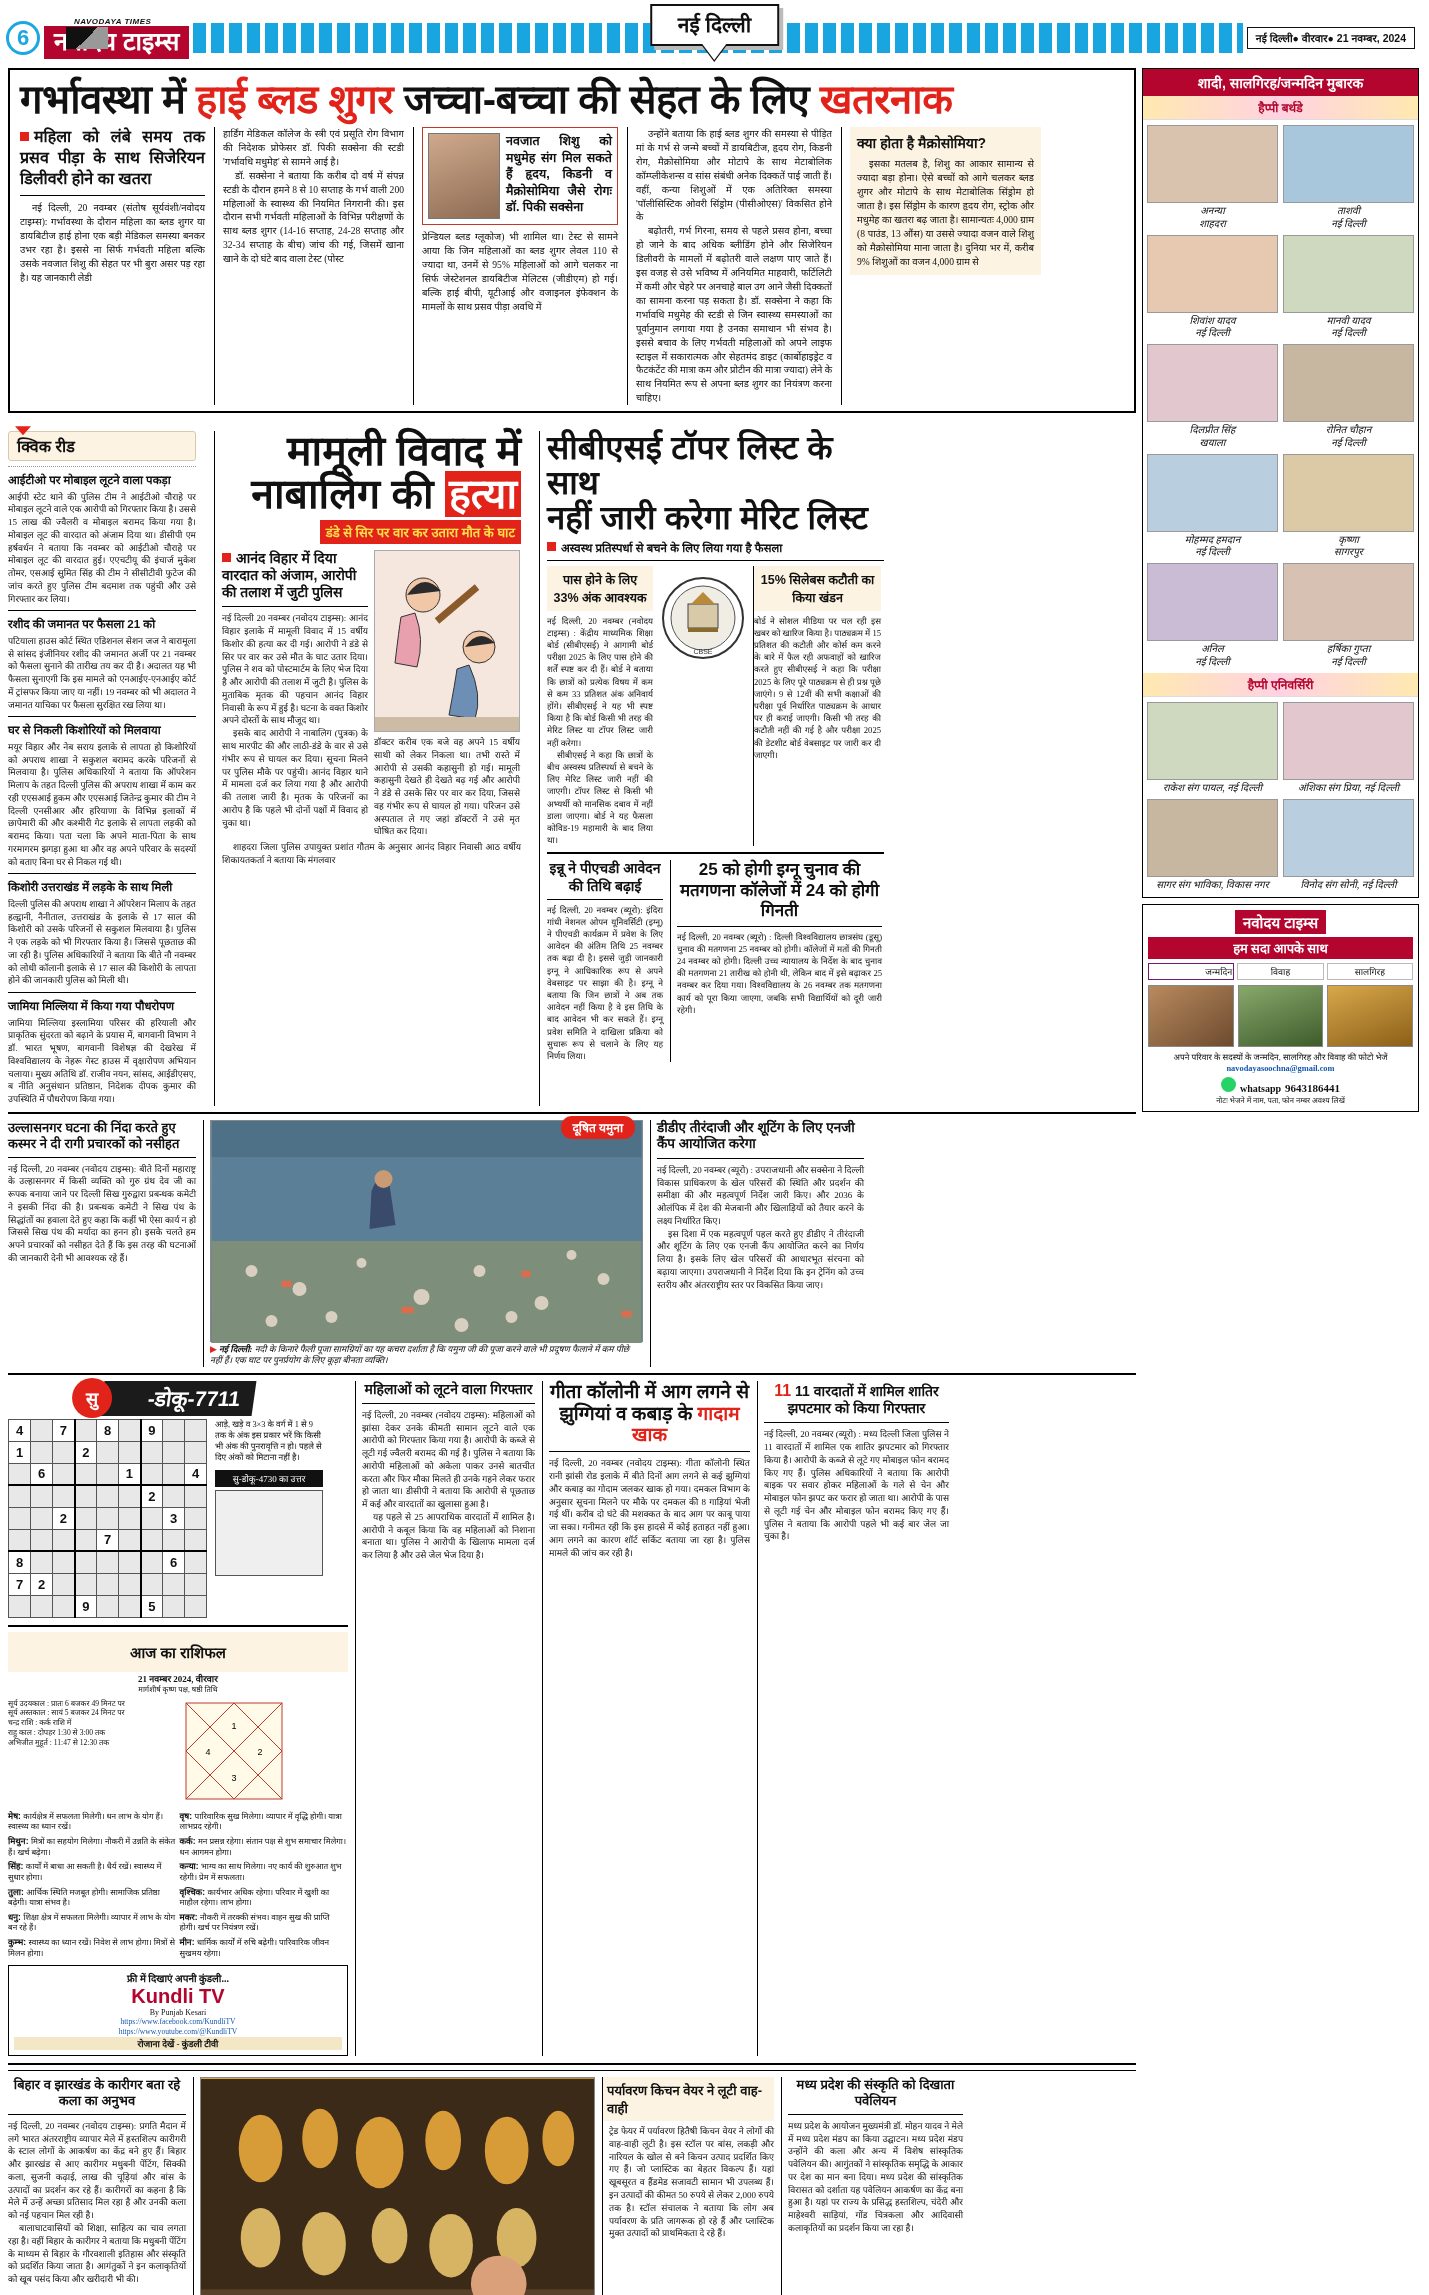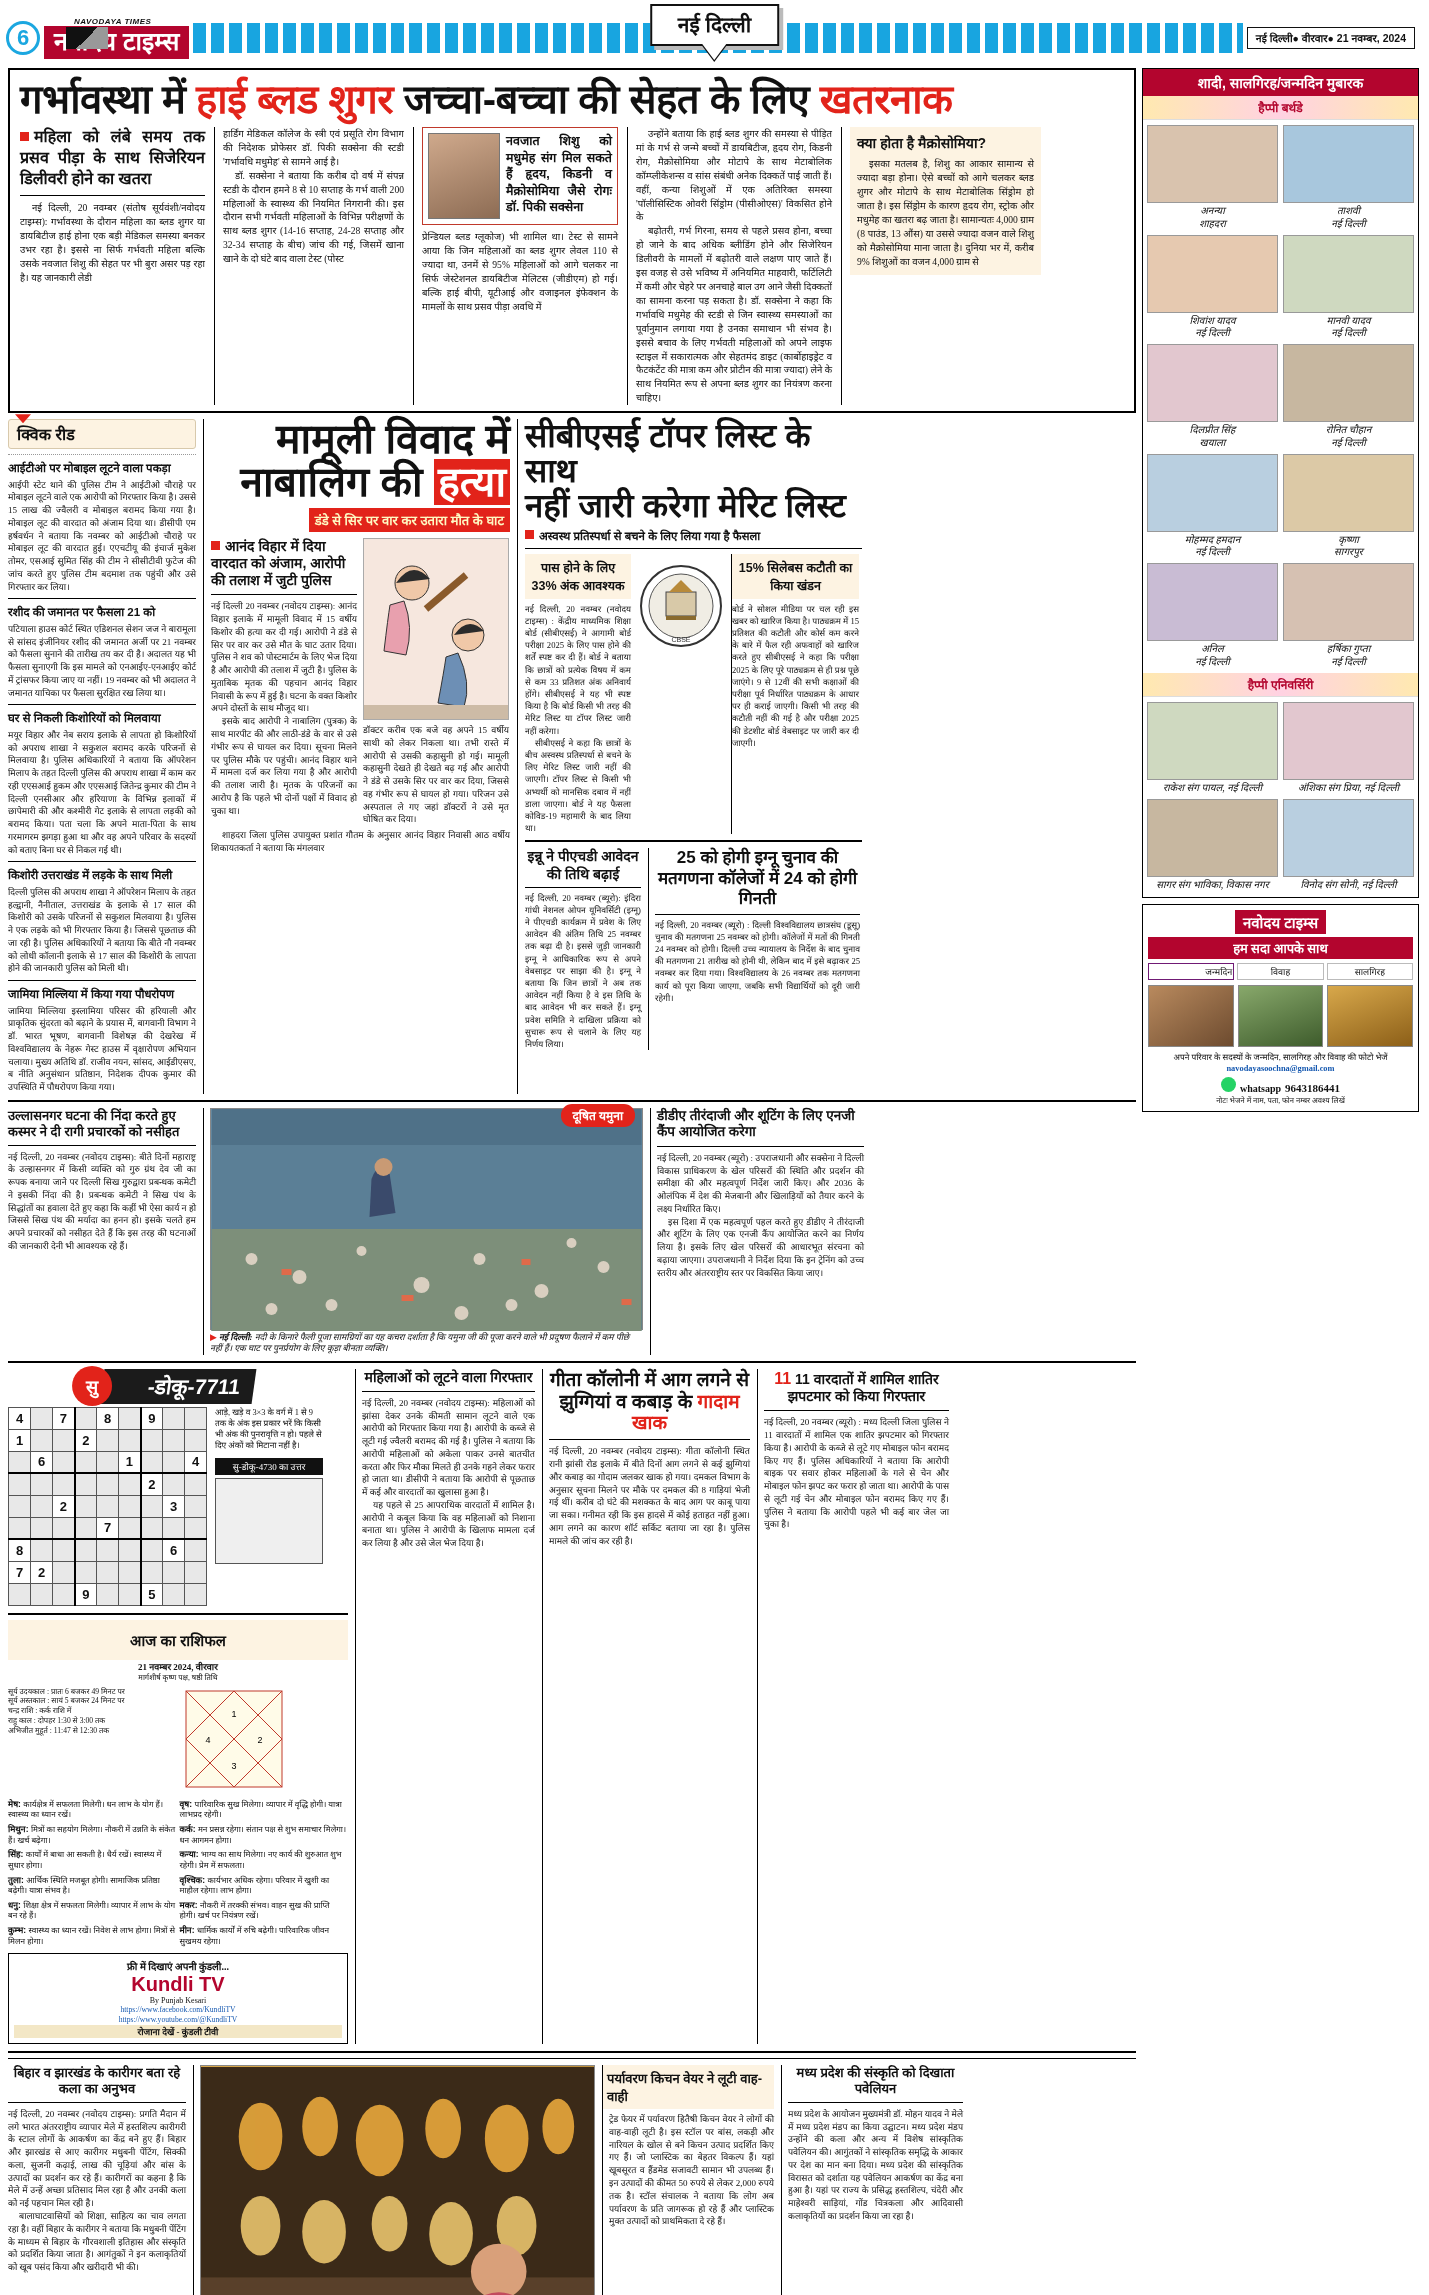--- a/index.html
+++ b/index.html
@@ -69,33 +69,33 @@
   .tc5 { width: 200px; }
   .bullet-head { font-family: "Liberation Sans", sans-serif; font-weight: bold; font-size: 16px;
                  line-height: 1.3; margin-bottom: 6px; }
   .photo { background: linear-gradient(160deg,#cfa98c,#8d6c54); border: 1px solid #777; }
   .inset-box { border: 1.5px solid #c0392b; padding: 5px; }
   .inset-cap { font-family: "Liberation Sans", sans-serif; font-weight: bold; font-size: 12.5px; line-height: 1.32; }
   .tint-box { background: #fdf3e2; border:0; padding: 6px 7px; }
   .tint-head { font-family:"Liberation Sans",sans-serif; font-weight:bold; font-size:14px; margin-bottom:4px;}
 
   
-  .midband { display: flex; gap: 7px; margin-top: 6px; }
+  .midband { display: flex; gap: 18px; margin-top: 18px; }
   .quickread { width: 188px; }
   .qr-tab { background:#fdf3e2; border:1px solid #d8c9ac; border-radius:3px; padding:3px 8px;
             font-family:"Liberation Sans",sans-serif;font-weight:bold;font-size:16px; position:relative;}
   .qr-tab:before { content:""; position:absolute;left:6px;top:-6px;width:16px;height:9px;background:#e2231a;
                    clip-path: polygon(0 0,100% 0,50% 100%); }
   .qr-item-h { font-family:"Liberation Sans",sans-serif;font-weight:bold;font-size:11.5px;
                margin:6px 0 3px; line-height:1.25;}
   .col-mid { width: 307px; }
   .col-right2 { width: 345px; }
   .mega { font-family:"Liberation Sans",sans-serif; font-weight:bold; font-size:41px; line-height:1.0; }
   .mega2 { font-family:"Liberation Sans",sans-serif; font-weight:bold; font-size:33px; line-height:1.05;}
-  .deck-red { background:#e2231a;color:#fef9c3;font-family:"Liberation Sans",sans-serif;font-weight:bold;
+  .deck-red { background:#e2231a;color:#fde047;font-family:"Liberation Sans",sans-serif;font-weight:bold;
               font-size:13px;padding:3px 6px;display:inline-block;}
   .illus { background:#f2dfd2; border:1px solid #aaa; position:relative; overflow:hidden;}
 
   
   .pill { background:#e2231a;color:#fff;font-family:"Liberation Sans",sans-serif;font-weight:bold;
           font-size:12px;padding:3px 12px;border-radius:11px;display:inline-block;}
 
   
   .rail-head { background:#b3052e; color:#fff; text-align:center; font-family:"Liberation Sans",sans-serif;
                font-weight:bold; font-size:14px; padding:4px 2px; }

